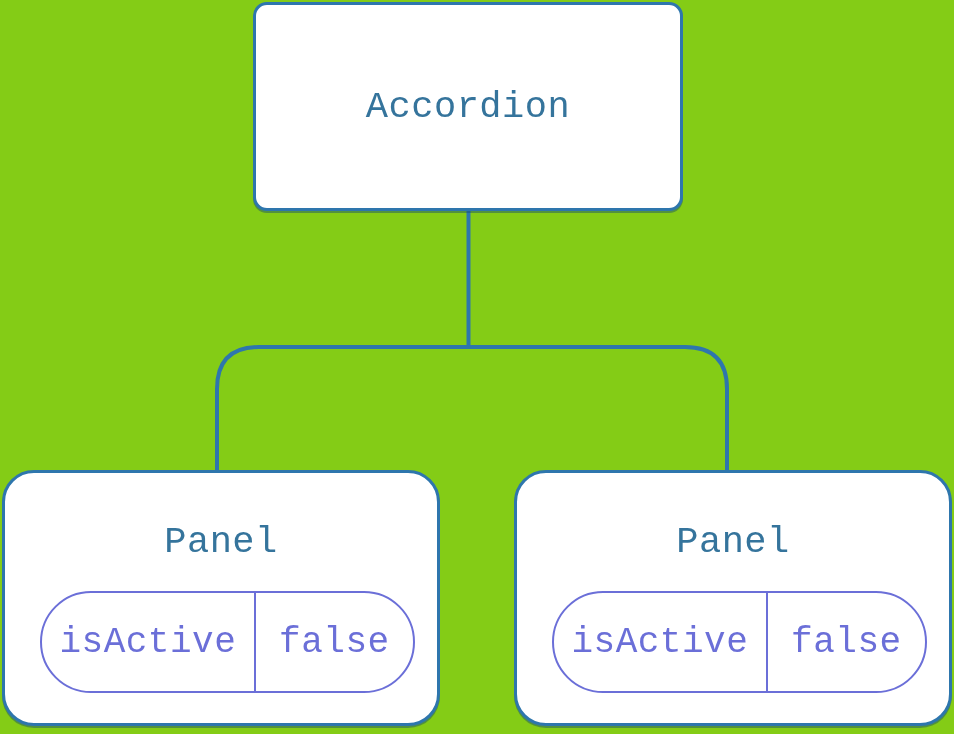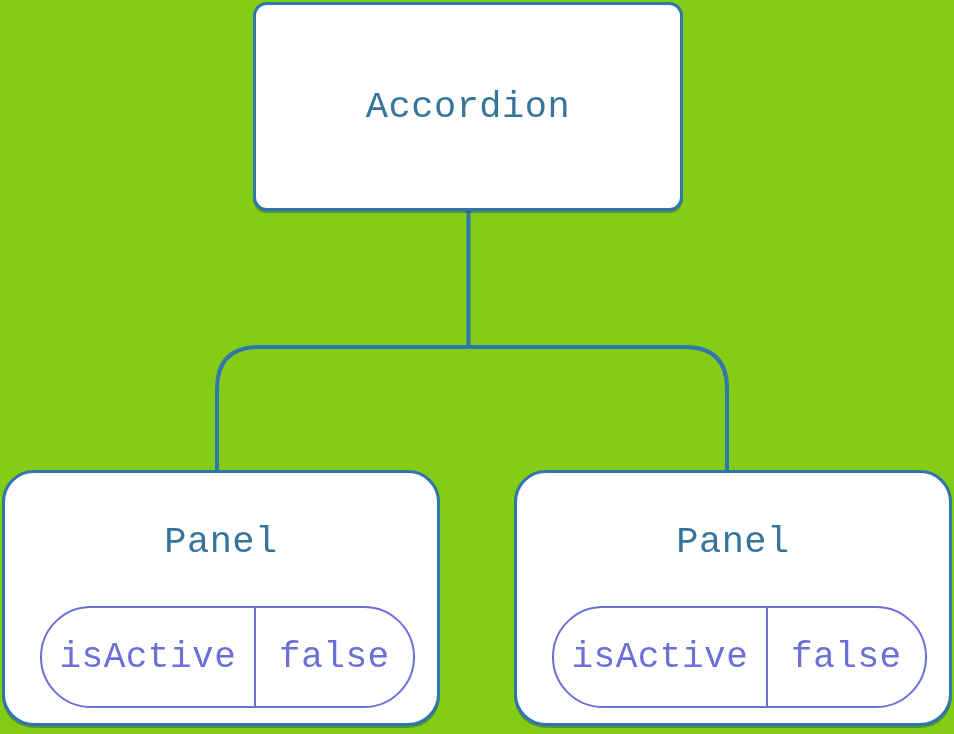--- a/index.html
+++ b/index.html
@@ -67,21 +67,20 @@
     position: absolute;
     left: 35px;
     top: 118px;
     width: 375px;
     height: 102px;
     border: 2.5px solid #6B6FD8;
     border-radius: 51px;
     box-sizing: border-box;
     display: flex;
     overflow: hidden;
-    margin-top: 15px;
   }
   .state-segment {
     display: flex;
     align-items: center;
     justify-content: center;
     color: #6B6FD8;
     font-size: 36px;
     font-weight: 500;
     letter-spacing: 0.5px;
   }

